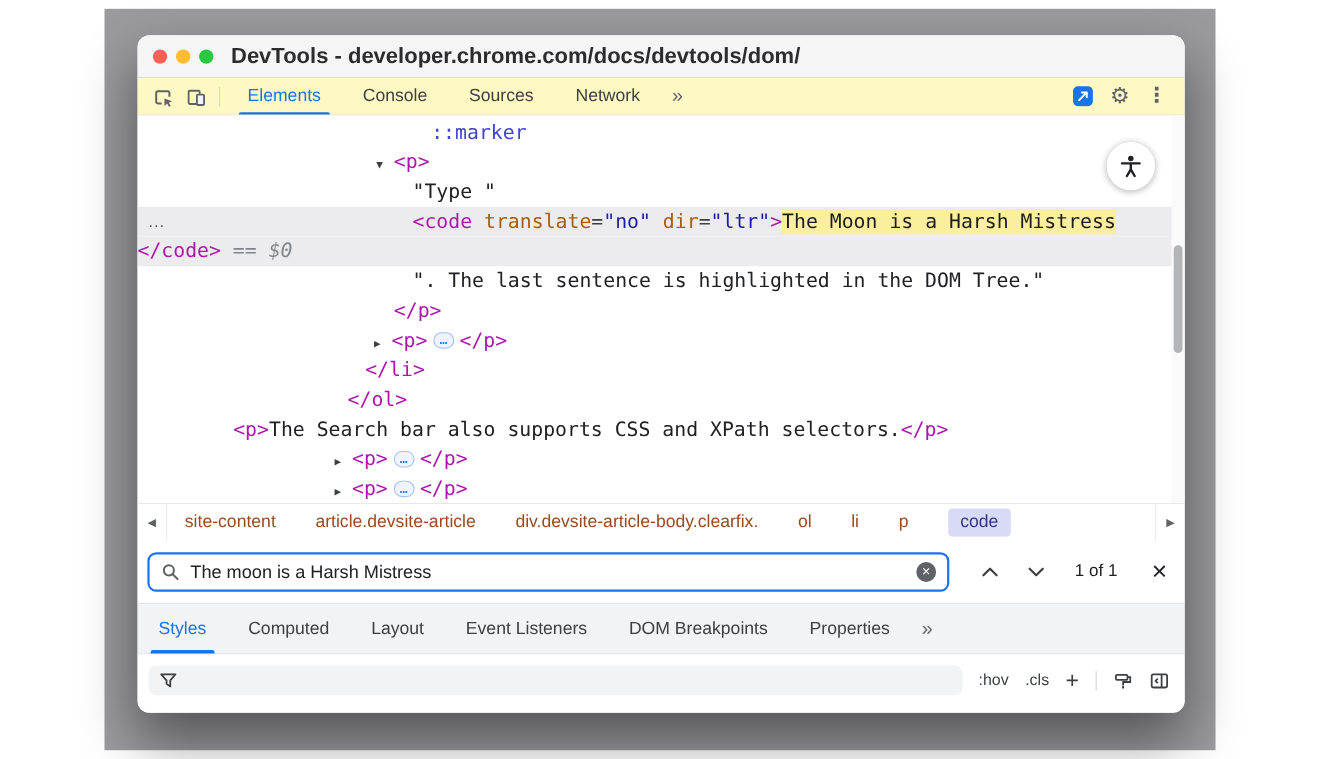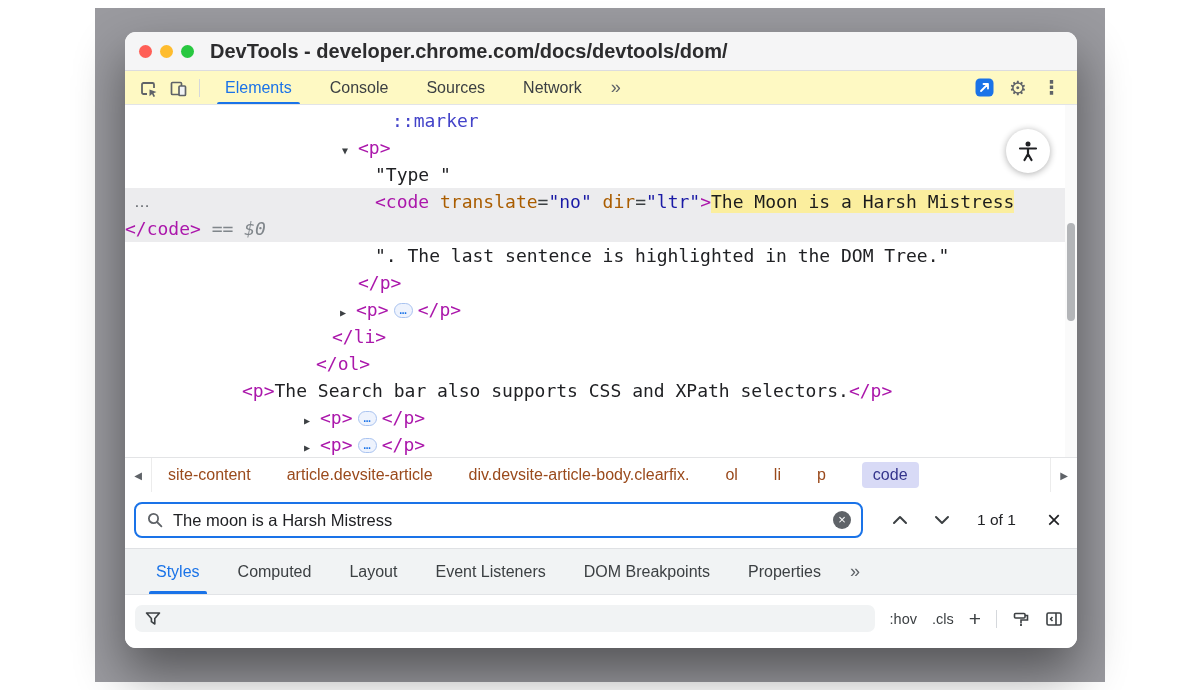--- a/index.html
+++ b/index.html
@@ -70,21 +70,21 @@
              padding:0 10px;gap:9px;background:#fff;cursor:text;}
   .query{flex:1;font-size:16.5px;color:#202124;white-space:nowrap;overflow:hidden;}
   .clear{width:18px;height:18px;border-radius:50%;background:#5f6368;color:#fff;font-size:13px;line-height:18px;
          text-align:center;cursor:pointer;flex:0 0 auto;}
   .navchev{padding:0 13px;display:flex;align-items:center;cursor:pointer;}
   .navchev.first{margin-left:16px;}
   .result-count{font-size:15.5px;color:#202124;margin:0 14px;white-space:nowrap;}
   .close-x{margin-left:auto;margin-right:16px;font-size:24px;color:#202124;line-height:1;cursor:pointer;}
 
   
-  .bottomtabs{flex:0 0 45px;background:#f1f3f4;border-bottom:1px solid #e2e4e7;display:flex;align-items:center;padding-left:12px;}
+  .bottomtabs{flex:0 0 45px;background:#f1f3f4;border-bottom:1px solid #e2e4e7;display:flex;align-items:center;padding-left:0;}
   .tabs2{display:flex;height:100%;}
   .tab2{display:flex;align-items:center;padding:0 19px;font-size:16px;color:#3c4043;position:relative;cursor:pointer;white-space:nowrap;}
   .tab2.active{color:#1a73e8;}
   .tab2.active::after{content:"";position:absolute;left:12px;right:12px;bottom:0;height:3px;background:#1a73e8;border-radius:2px 2px 0 0;}
 
   
   .filterrow{flex:1;background:#fff;display:flex;align-items:center;gap:15px;padding:0 14px 6px 10px;}
   .filterbox{flex:1;height:27px;background:#f1f3f4;border-radius:7px;display:flex;align-items:center;padding:0 10px;cursor:text;}
   .txtbtn{font-size:14.5px;color:#3c4043;cursor:pointer;white-space:nowrap;}
   .plusbtn{font-size:21px;color:#3c4043;line-height:1;cursor:pointer;}
@@ -168,21 +168,21 @@
           <div class="dom-row">
             <span class="dom-line" style="padding-left: 215px;"><span class="tw-arrow">▶</span><span class="tk-tag">&lt;p&gt;</span><span class="pill">…</span><span class="tk-tag">&lt;/p&gt;</span></span>
           </div>
           <div class="dom-row">
             <span class="dom-line" style="padding-left: 207px;"><span class="tk-tag">&lt;/li&gt;</span></span>
           </div>
           <div class="dom-row">
             <span class="dom-line" style="padding-left: 191px;"><span class="tk-tag">&lt;/ol&gt;</span></span>
           </div>
           <div class="dom-row">
-            <span class="dom-line" style="padding-left: 117px;"><span class="tk-tag">&lt;p&gt;</span><span class="tk-text">The Search bar also supports CSS and XPath selectors.</span><span class="tk-tag">&lt;/p&gt;</span></span>
+            <span class="dom-line" style="padding-left: 87px;"><span class="tk-tag">&lt;p&gt;</span><span class="tk-text">The Search bar also supports CSS and XPath selectors.</span><span class="tk-tag">&lt;/p&gt;</span></span>
           </div>
           <div class="dom-row">
             <span class="dom-line" style="padding-left: 179px;"><span class="tw-arrow">▶</span><span class="tk-tag">&lt;p&gt;</span><span class="pill">…</span><span class="tk-tag">&lt;/p&gt;</span></span>
           </div>
           <div class="dom-row">
             <span class="dom-line" style="padding-left: 179px;"><span class="tw-arrow">▶</span><span class="tk-tag">&lt;p&gt;</span><span class="pill">…</span><span class="tk-tag">&lt;/p&gt;</span></span>
           </div>
         </div>
       <div class="a11y-btn">
         <svg width="26" height="26" viewBox="0 0 26 26">

